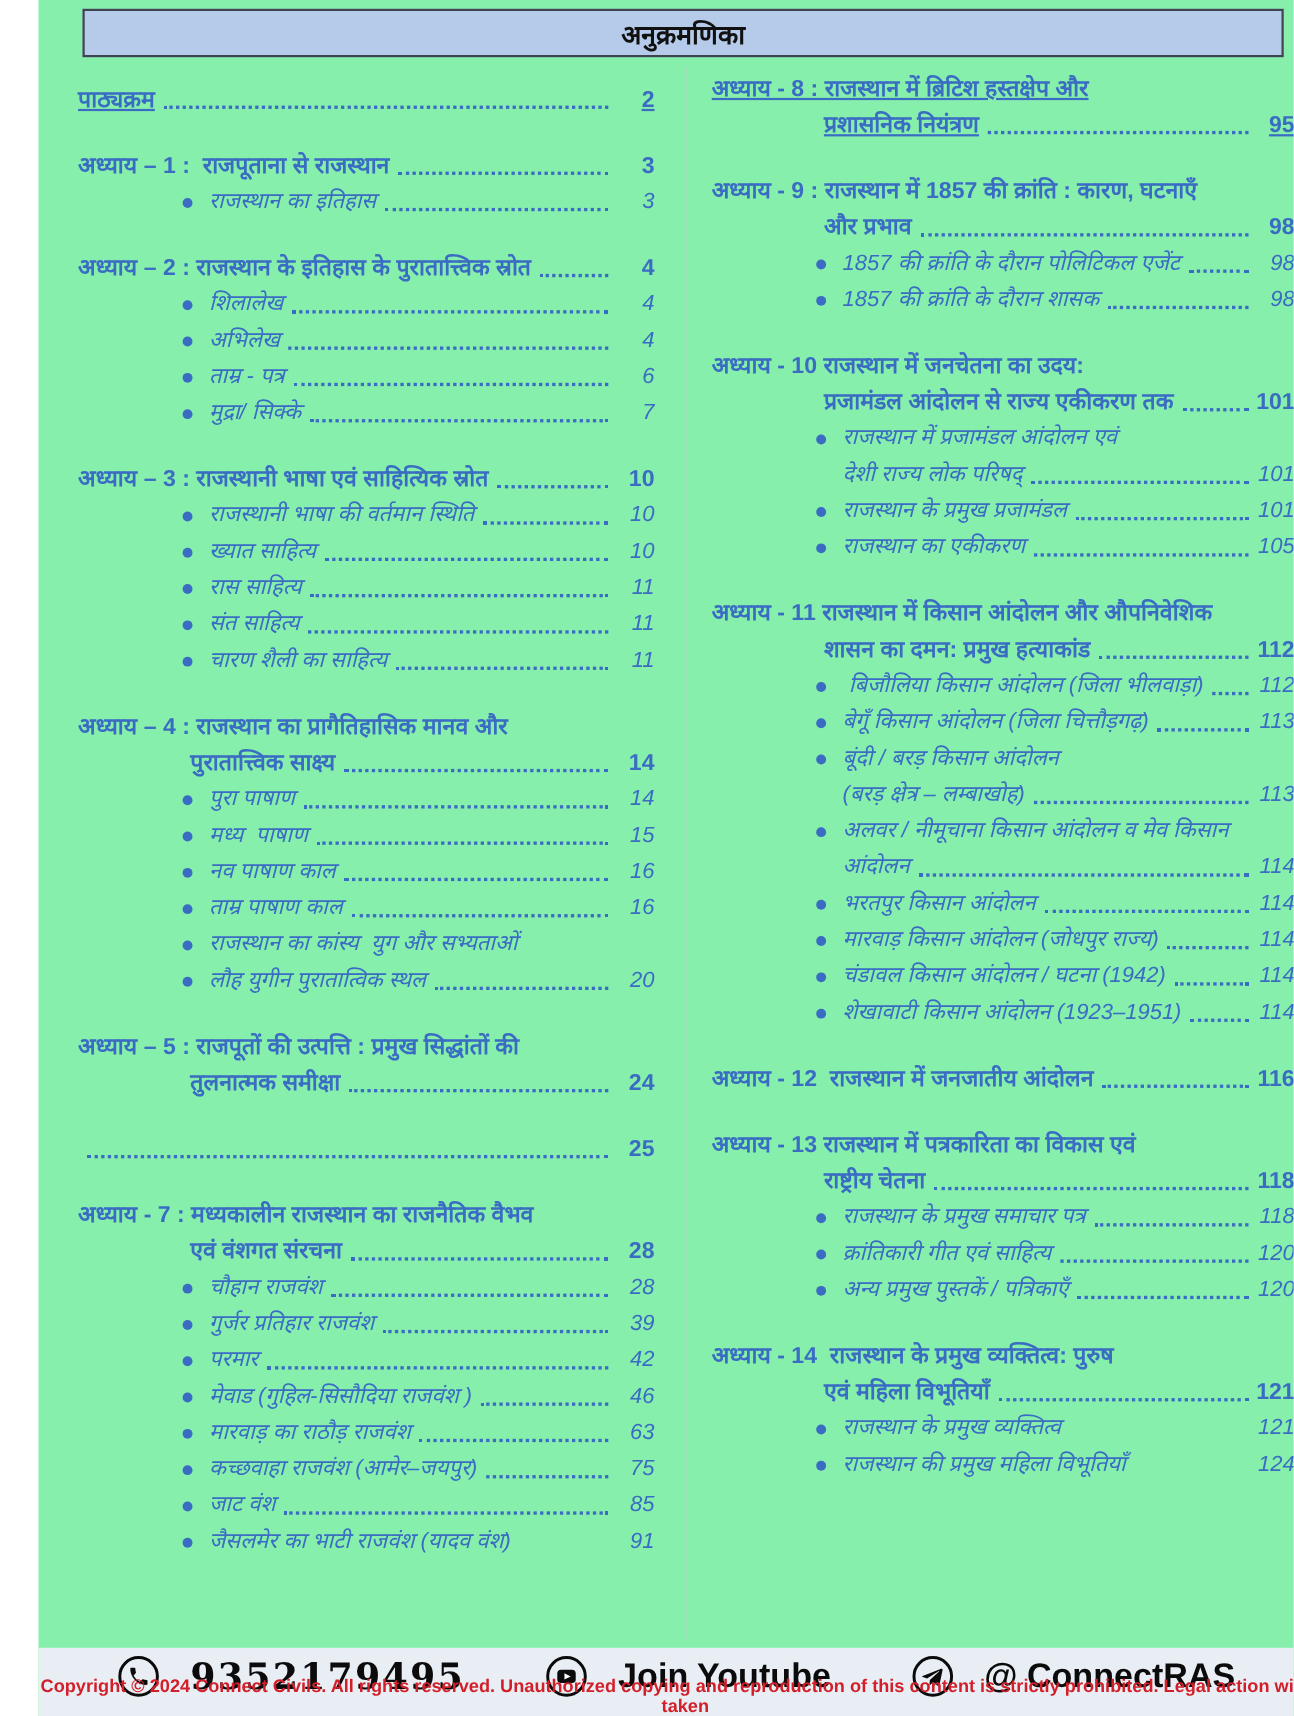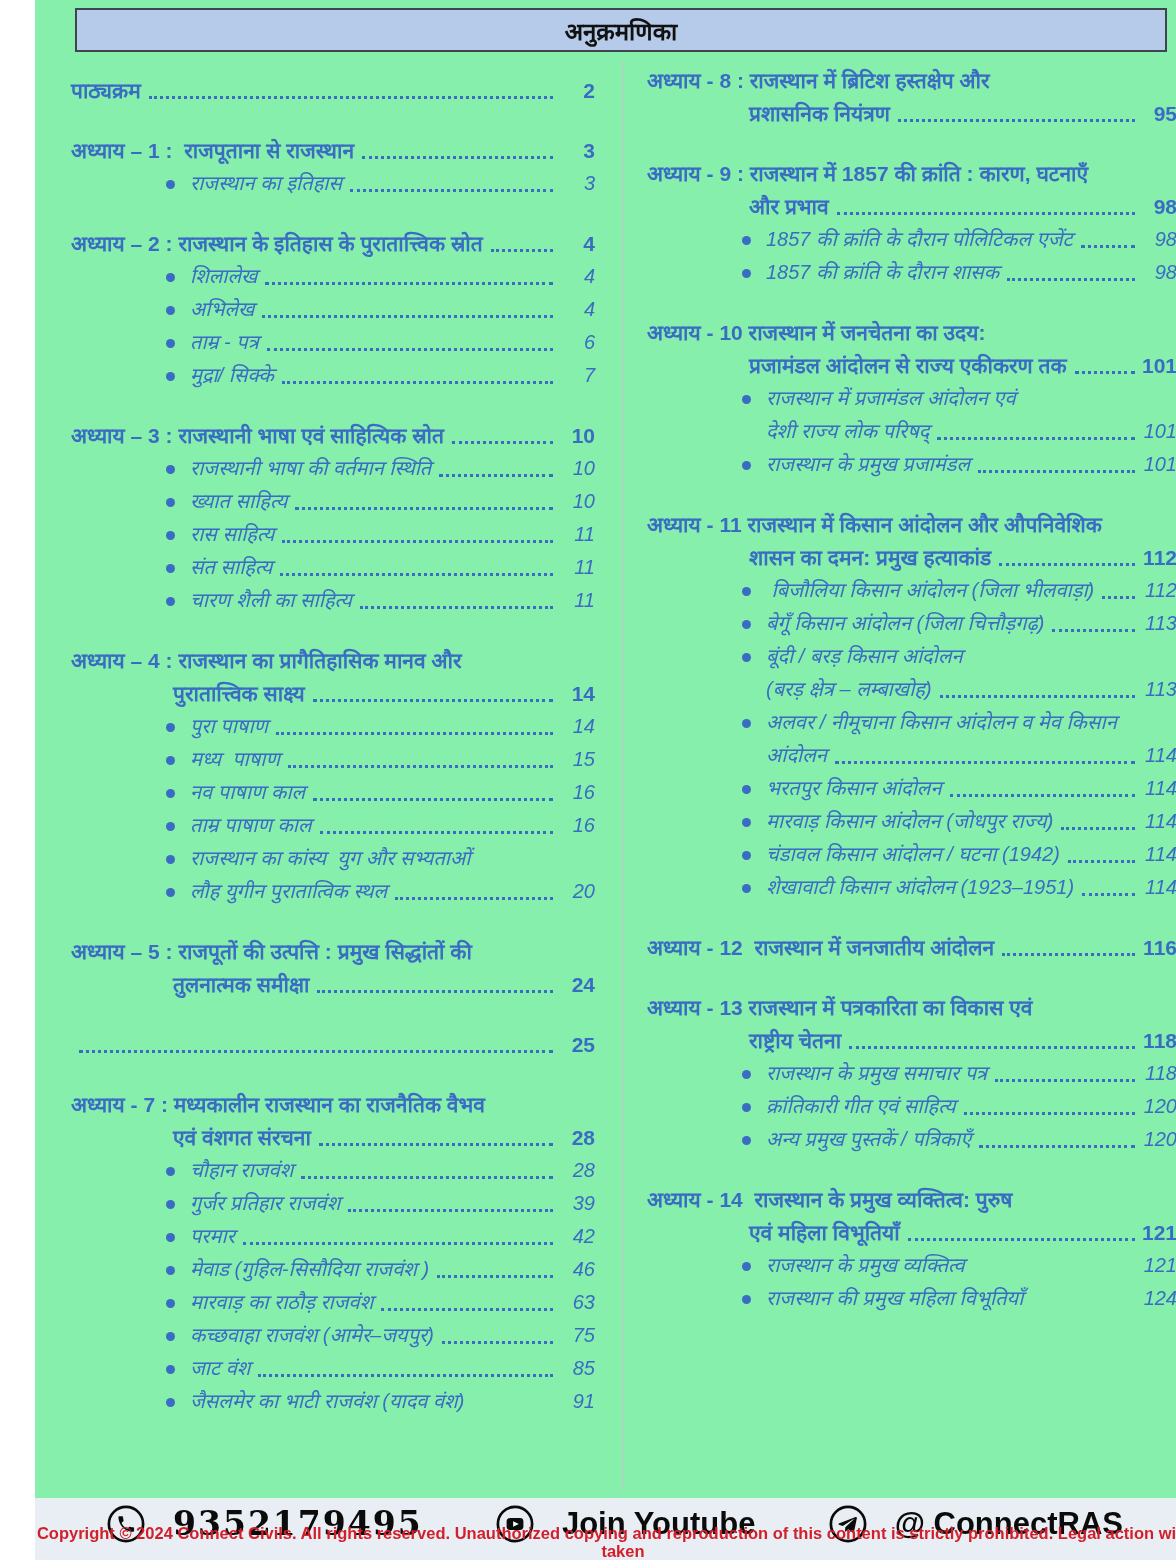--- a/index.html
+++ b/index.html
@@ -12,21 +12,21 @@
   .header-box .title{font-size:24px;font-weight:bold;color:#111;}
   
   .divider{position:absolute;left:588px;top:60px;width:1px;height:1430px;background:#c3c6ca;}
   
   .col{position:absolute;color:#3a6cc3;}
   .col-left{left:36px;top:74px;width:524px;}
   .col-right{left:612px;top:64px;width:530px;}
   .entry{margin-top:0;}
   .entry.chapter{margin-top:27px;font-weight:bold;font-size:21px;}
   .entry.item{font-size:20px;font-weight:normal;font-style:italic;}
-  .col .entry:first-child{margin-top:0;}
+  .col .entry:first-child{margin-top:0;text-decoration:underline;}
   .line{display:flex;line-height:33px;position:relative;}
   .line .text{white-space:pre;}
   .entry.chapter .line.cont{padding-left:102px;}
   .entry.item .line{padding-left:119px;}
   .entry.item .line .bullet{position:absolute;left:95px;top:13px;width:9px;height:9px;
       border-radius:50%;background:#3a6cc3;}
   .leader{flex:1 1 auto;border-bottom:3px dotted #3a6cc3;margin:0 6px 8px 8px;align-self:flex-end;min-width:8px;}
   .leader.nodots{border-bottom-color:transparent;}
   .page-num{min-width:36px;text-align:right;}
   
@@ -366,20 +366,28 @@
         </div>
       </div>
       <div class="entry item">
         <div class="line">
           <span class="bullet"></span>
           <span class="text">राजस्थान के प्रमुख प्रजामंडल</span>
           <span class="leader"></span>
           <span class="page-num">101</span>
         </div>
       </div>
+      <div class="entry item">
+        <div class="line">
+          <span class="bullet"></span>
+          <span class="text">राजस्थान का एकीकरण</span>
+          <span class="leader"></span>
+          <span class="page-num">105</span>
+        </div>
+      </div>
       <div class="entry chapter">
         <div class="line">
           <span class="text">अध्याय - 11 राजस्थान में किसान आंदोलन और औपनिवेशिक</span>
         </div>
         <div class="line cont">
           <span class="text">शासन का दमन: प्रमुख हत्याकांड</span>
           <span class="leader"></span>
           <span class="page-num">112</span>
         </div>
       </div>

